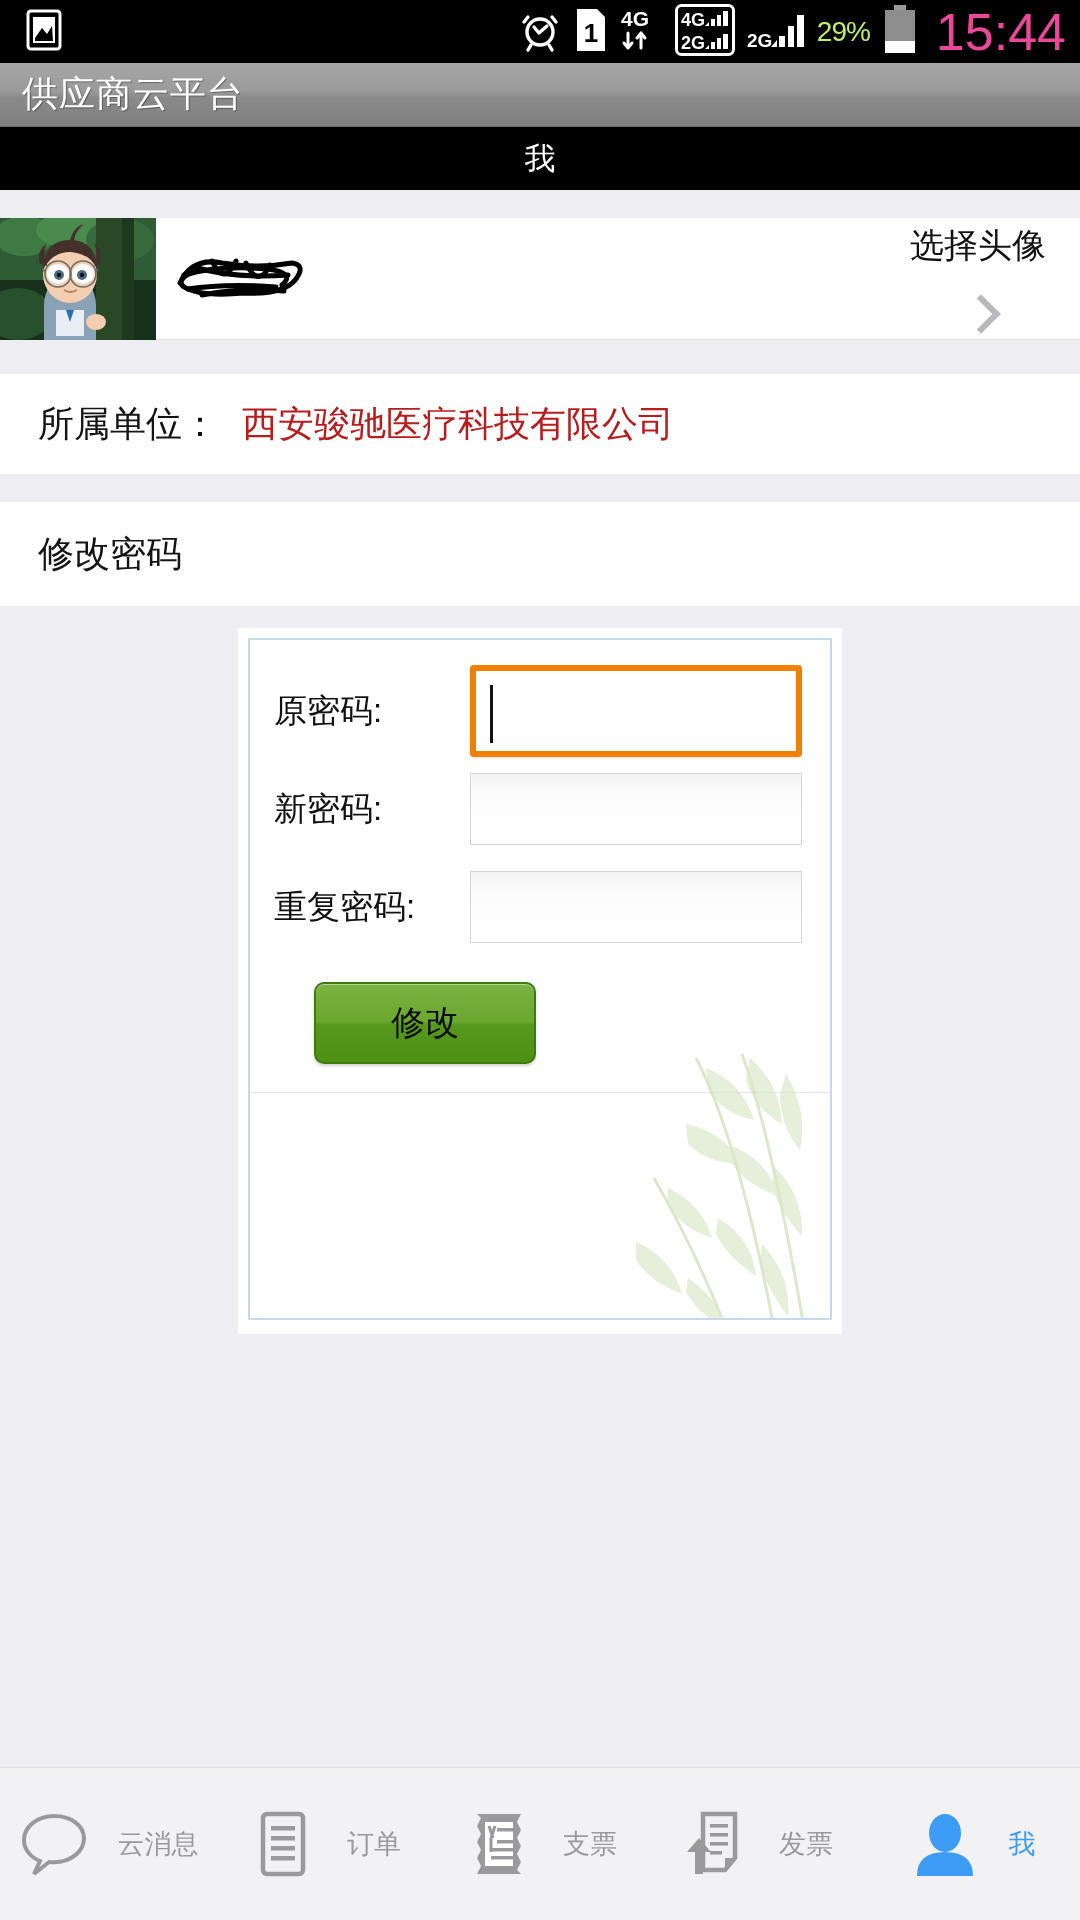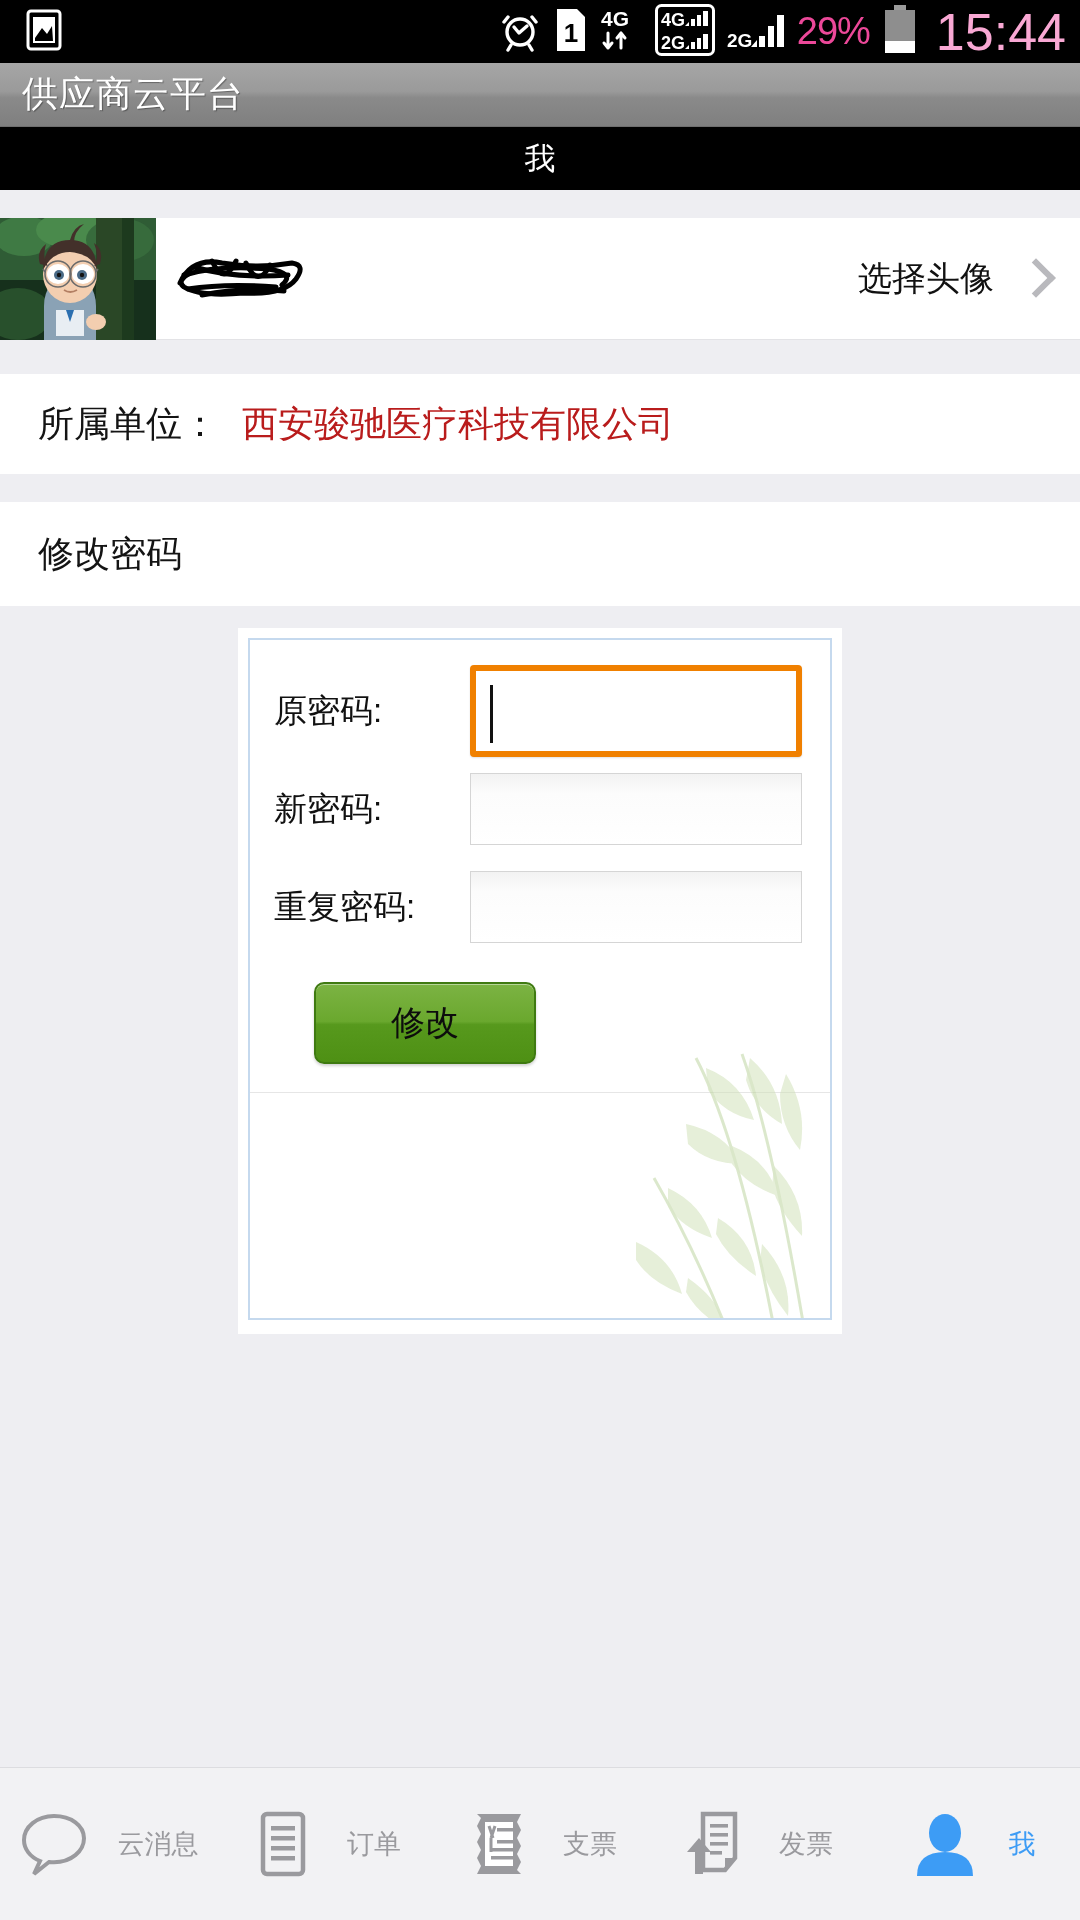--- a/index.html
+++ b/index.html
@@ -22,25 +22,25 @@
     background: #000;
     display: flex; align-items: center;
     padding: 0 14px 0 24px;
     flex: 0 0 auto;
     color: #fff;
   }
   .sb-left { display: flex; align-items: center; gap: 10px; }
   .sb-right { margin-left: auto; display: flex; align-items: center; gap: 12px; }
   .sb-icon { display: block; }
   .sb-pct {
-    font-size: 38px; letter-spacing: -1px; color: #ec4899;
+    font-size: 28px; letter-spacing: -1px; color: #bef264;
     font-family: "Liberation Sans", sans-serif;
   }
   .sb-clock {
-    font-size: 52px; color: #f9a8d4; letter-spacing: 0px;
+    font-size: 52px; color: #ec4899; letter-spacing: 0px;
     font-family: "Liberation Sans", sans-serif; line-height: 1;
     margin-left: 6px;
   }
 
   
   .appbar {
     height: 64px; flex: 0 0 auto;
     background: linear-gradient(to bottom, #a6a6a6 0%, #9a9a9a 45%, #8a8a8a 55%, #7f7f7f 100%);
     display: flex; align-items: center;
     padding-left: 22px;
@@ -86,20 +86,21 @@
   .username-redacted {
     margin-left: 16px;
     width: 140px; height: 52px;
     position: relative;
   }
   .username-redacted svg { display:block; }
   .select-avatar {
     margin-left: auto;
     display: flex; align-items: center; gap: 26px;
     padding-right: 34px;
+    flex-direction: column;
   }
   .select-avatar-label { font-size: 34px; color: #111; }
   .chev {
     width: 26px; height: 40px;
     position: relative; display: block;
   }
   .chev::before {
     content: ""; position: absolute; left: 2px; top: 5px;
     width: 22px; height: 22px;
     border-right: 6px solid #b9b9bd;

